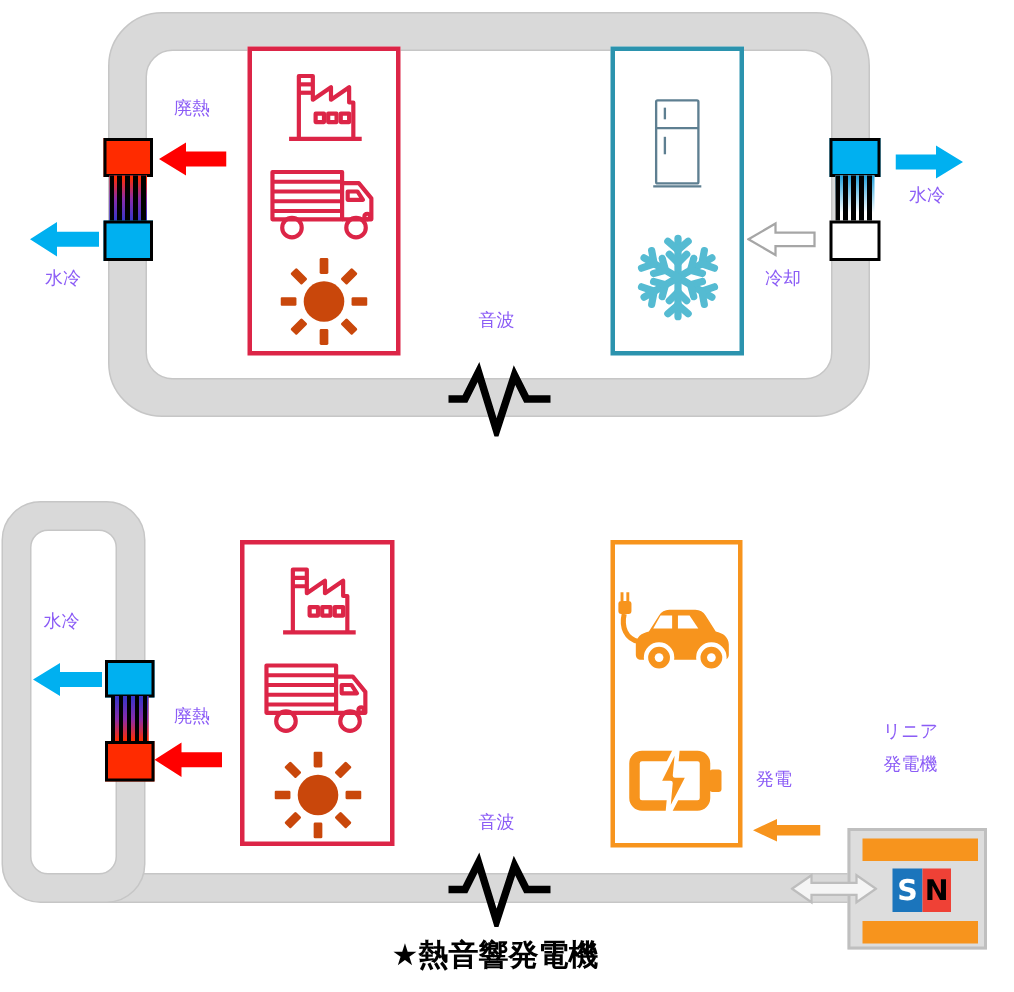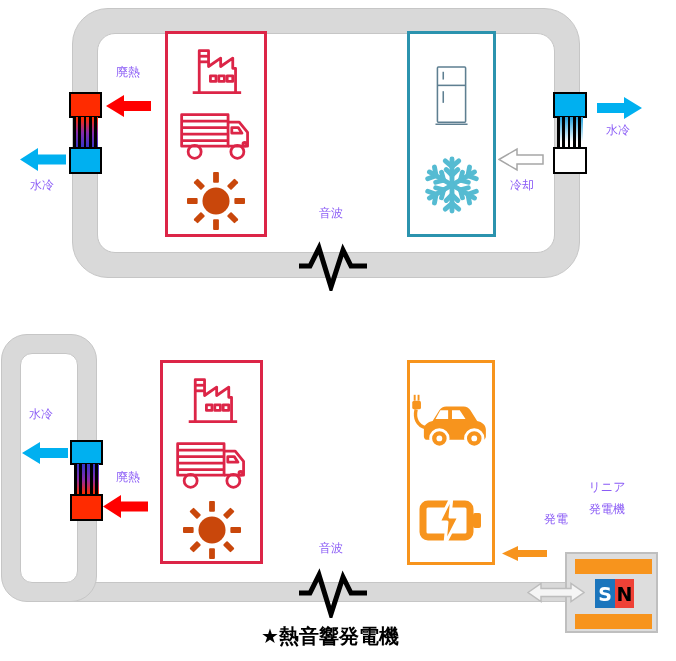--- a/index.html
+++ b/index.html
@@ -259,21 +259,21 @@
       <line x1="4.5" y1="12" x2="4.5" y2="6" stroke="#F7941D" stroke-width="2"></line>
       <line x1="8.5" y1="12" x2="8.5" y2="6" stroke="#F7941D" stroke-width="2"></line>
     </svg>
     <svg style="margin-top:44px;" width="64" height="50" viewBox="0 0 64 50">
       <rect x="4" y="9" width="47" height="33" rx="5" fill="none" stroke="#F7941D" stroke-width="7"></rect>
       <rect x="54" y="18" width="8" height="15" rx="2" fill="#F7941D"></rect>
       <polygon points="33,1 20,27 28,27 26,49 40,22 31,22" fill="#F7941D" stroke="#fff" stroke-width="3" stroke-linejoin="round"></polygon>
     </svg>
   </div>
 
-  <div class="lbl" style="left:526px;top:509px;width:60px;text-align:center;">発電</div>
+  <div class="lbl" style="left:486px;top:509px;width:60px;text-align:center;">発電</div>
   <svg class="abs" style="left:502px;top:545px;" width="45" height="17" viewBox="0 0 45 17">
     <polygon points="0,8.5 16,1 16,5 45,5 45,12 16,12 16,16" fill="#F7941D"></polygon>
   </svg>
 
   <div class="lbl" style="left:570px;top:476px;width:74px;line-height:22px;">
     <span>リニア</span><br>
     <span>発電機</span>
   </div>
 
   <div class="genbox" style="left:565px;top:552px;width:93px;height:81px;">

